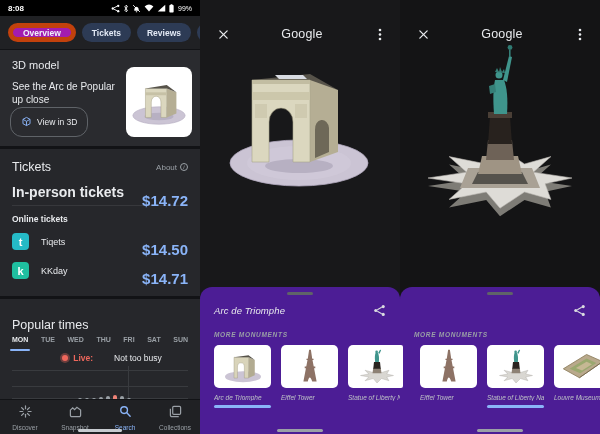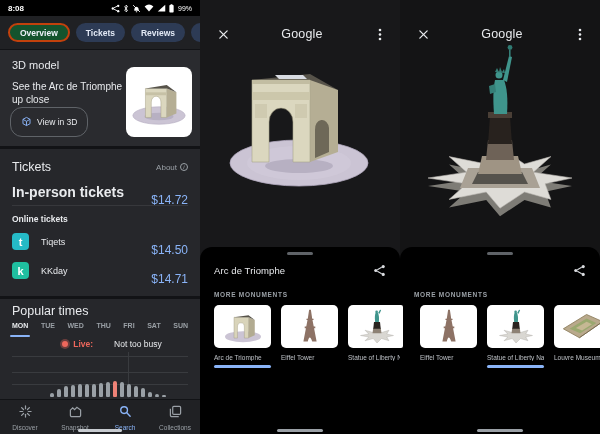--- a/index.html
+++ b/index.html
@@ -9,21 +9,21 @@
   
   #left-panel { position:absolute; left:0; top:0; width:200px; height:434px; background:#131417; display:flex; flex-direction:column; }
   #status-bar { height:16px; background:#000; display:flex; align-items:center; padding:0 8px; flex:none; }
   #status-time { color:#fff; font-size:8px; font-weight:bold; }
   #status-icons { margin-left:auto; display:flex; align-items:center; gap:3px; }
   #status-icons svg { display:block; }
   #battery-pct { color:#fff; font-size:7px; margin-left:1px; }
 
   #chip-row { height:34px; background:#202124; display:flex; align-items:center; gap:6px; padding:0 8px; overflow:hidden; flex:none; border-bottom:1px solid #121316; }
   .chip { flex:none; height:19px; border-radius:10px; background:#2d3b55; color:#e3eaf6; font-size:8.5px; font-weight:bold; display:flex; align-items:center; padding:0 10px; white-space:nowrap; }
-  .chip.selected { background:#14532d; border:2px solid #c2410c; color:#eef2fa; }
+  .chip.selected { background:#a21caf; border:5px solid #c2410c; color:#eef2fa; }
 
   .section { background:#26272b; flex:none; }
   .gap { height:3px; background:#121316; flex:none; }
 
   
   #model-card { height:96px; background:#2a2b2f; position:relative; padding:9px 12px; }
   #model-card-title { color:#e8eaed; font-size:11px; font-weight:500; }
   #model-card-desc { color:#e8eaed; font-size:10px; line-height:13px; margin-top:9px; width:112px; }
   #view-3d-btn { position:absolute; left:10px; bottom:9px; height:30px; border:1px solid #5f6368; border-radius:12px; display:flex; align-items:center; gap:5px; padding:0 10px; background:transparent; cursor:pointer; }
   #view-3d-btn span { color:#e8eaed; font-size:8.5px; }
@@ -31,29 +31,29 @@
 
   
   #tickets-section { height:147px; padding:6px 12px 0; }
   .tickets-header { display:flex; align-items:center; height:24px; }
   #tickets-title { color:#e8eaed; font-size:12.5px; font-weight:500; }
   #tickets-about { margin-left:auto; display:flex; align-items:center; gap:3px; color:#9aa0a6; font-size:8px; }
   .info-circle { width:8px; height:8px; border:1px solid #9aa0a6; border-radius:50%; color:#9aa0a6; font-size:6px; display:flex; align-items:center; justify-content:center; font-style:italic; }
   .ticket-row { display:flex; align-items:center; height:27px; }
   .ticket-row.bordered { border-bottom:1px solid #37383c; }
   .ticket-label { color:#e8eaed; font-size:14px; font-weight:bold; }
-  .ticket-price { margin-left:auto; color:#8ab4f8; font-size:12px; font-weight:normal;margin-top:16px; }
+  .ticket-price { margin-left:auto; color:#8ab4f8; font-size:15px; font-weight:bold;margin-top:16px; }
   #online-label { color:#e8eaed; font-size:8.5px; font-weight:bold; margin-top:8px; height:13px; }
   .provider-row { display:flex; align-items:center; height:29px; }
   .provider-icon { width:17px; height:17px; border-radius:4px; color:#fff; font-size:11px; font-weight:bold; display:flex; align-items:center; justify-content:center; }
   .provider-name { color:#e8eaed; font-size:9px; margin-left:12px; }
   #more-tickets { height:16px; display:flex; align-items:center; justify-content:center; color:#8ab4f8; font-size:9px; font-weight:bold; cursor:pointer; background:transparent; border:none; width:100%; }
 
   
-  #popular-section { height:100px; padding:5px 12px 0; overflow:hidden; }
+  #popular-section { height:100px; padding:19px 12px 0; overflow:hidden; }
   #popular-title { color:#e8eaed; font-size:12.5px; font-weight:500; height:17px; }
   #day-row { display:flex; justify-content:space-between; margin-top:1px; height:13px; }
   .day { color:#9aa0a6; font-size:7px; font-weight:bold; position:relative; cursor:pointer; }
   .day.sel { color:#e8eaed; }
   .day .day-underline { position:absolute; left:-2px; right:-2px; bottom:-2px; height:2px; background:#8ab4f8; border-radius:1px; }
   #live-row { display:flex; align-items:center; justify-content:center; margin-top:3px; height:12px; position:relative; left:12px; }
   #live-dot { width:6px; height:6px; border-radius:50%; background:#ee675c; box-shadow:0 0 0 2px rgba(238,103,92,.35); margin-right:5px; }
   #live-label { color:#ee675c; font-size:8.5px; font-weight:bold; margin-right:21px; }
   #live-status { color:#e8eaed; font-size:8.5px; }
   #chart-area { position:relative; height:46px; margin-top:2px; }
@@ -73,21 +73,21 @@
   
   .viewer { position:absolute; top:0; width:200px; height:434px; background:#161617; overflow:hidden; }
   #viewer-arc { left:200px; background:#18181a; }
   #viewer-liberty { left:400px; background:#141415; }
   .viewer-header { position:absolute; top:24px; left:0; right:0; height:20px; display:flex; align-items:center; padding:0 18px; }
   .google-logo { position:absolute; left:4px; right:0; text-align:center; color:#e8eaed; font-size:12.5px; font-weight:500; letter-spacing:.2px; }
   .close-btn, .kebab-btn { position:relative; z-index:2; cursor:pointer; background:none; border:none; display:flex; }
   .kebab-btn { margin-left:auto; }
   .model-stage { position:absolute; }
 
-  .sheet { position:absolute; left:0; right:0; bottom:0; height:187px; background:#000000; border-radius:12px 12px 0 0; }
+  .sheet { position:absolute; left:0; right:0; bottom:0; height:147px; background:#4c1d95; border-radius:12px 12px 0 0;font-style:italic; }
   .drag-handle { width:26px; height:3px; border-radius:2px; background:#5f6368; margin:5px auto 0; }
   .sheet-title-row { display:flex; align-items:center; padding:9px 14px 0; }
   .sheet-title { color:#e8eaed; font-size:9.5px; font-weight:500; letter-spacing:.1px; }
   .share-btn { margin-left:auto; background:none; border:none; cursor:pointer; display:flex; }
   .more-label { color:#9aa0a6; font-size:6.5px; font-weight:bold; letter-spacing:.7px; margin:14px 0 0 14px; }
   .thumbs { display:flex; gap:10px; margin-top:7px; padding-left:14px; overflow:hidden; }
   .thumbs.with-sliver { padding-left:0; }
   .thumb { width:57px; flex:none; cursor:pointer; }
   .thumb-card { width:57px; height:43px; background:#fff; border-radius:5px; display:flex; align-items:center; justify-content:center; overflow:hidden; }
   .thumb-label { color:#bdc1c6; font-size:6.5px; margin-top:6px; white-space:nowrap; overflow:hidden; }
@@ -147,21 +147,21 @@
 
     <div id="chip-row">
         <div class="chip selected">Overview</div>
         <div class="chip">Tickets</div>
         <div class="chip">Reviews</div>
         <div class="chip">Photos</div>
       </div>
 
     <div id="model-card" class="section">
       <div id="model-card-title">3D model</div>
-      <div id="model-card-desc">See the Arc de Triomphe up close</div>
+      <div id="model-card-desc">See the Arc de Popular up close</div>
       <button id="view-3d-btn">
         <span><svg width="11" height="11" viewBox="0 0 14 14">
               <path d="M7 1.8 L11.5 4.2 V9.8 L7 12.2 L2.5 9.8 V4.2 Z" fill="none" stroke="#8ab4f8" stroke-width="1.2"></path>
               <path d="M2.5 4.2 L7 6.8 L11.5 4.2 M7 6.8 V12.2" fill="none" stroke="#8ab4f8" stroke-width="1.2"></path>
             </svg></span>
         <span>View in 3D</span>
       </button>
       <div id="model-thumb">
         <svg width="58" height="52" viewBox="0 0 60 52">
           <ellipse cx="30" cy="40" rx="27" ry="9" fill="#cbc4d4" stroke="#b3aabf" stroke-width=".6"></ellipse>

